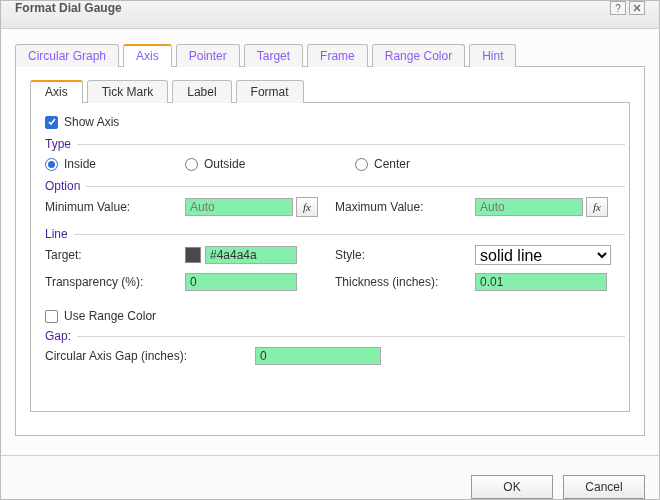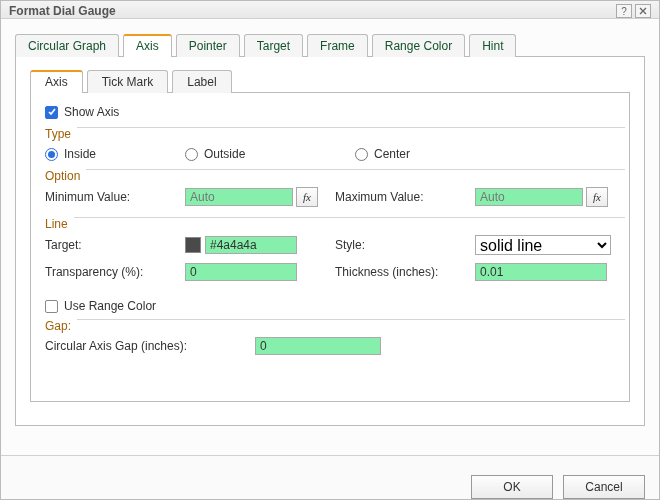--- a/index.html
+++ b/index.html
@@ -12,26 +12,26 @@
   }
   .dialog {
     width: 660px;
     height: 500px;
     border: 1px solid #bbb;
     display: flex;
     flex-direction: column;
     background: #fcfcfc;
   }
   .titlebar {
-    height: 18px;
+    height: 28px;
     background: linear-gradient(#f4f4f4, #e8e8e8);
     border-bottom: 1px solid #d0d0d0;
     display: flex;
-    align-items: flex-end;
-    padding: 0 8px;
+    align-items: flex-start;
+    padding: 0 14px;
   }
   .titlebar .title {
     font-weight: bold;
     color: #555;
     flex: 1;
   }
   .winbtn {
     width: 16px;
     height: 14px;
     border: 1px solid #aaa;
@@ -55,21 +55,21 @@
     position: relative;
     z-index: 2;
   }
   .tab {
     border: 1px solid #bbb;
     border-bottom: none;
     border-radius: 3px 3px 0 0;
     background: #f5f5f5;
     padding: 4px 12px 4px 12px;
     margin-right: 4px;
-    color: #14532d;
+    color: #8b5cf6;
     cursor: pointer;
     position: relative;
     top: 1px;
   }
   .tab.active {
     background: #fff;
     border-top: 2px solid #ee9a1c;
     padding-top: 3px;
     z-index: 3;
   }
@@ -129,24 +129,25 @@
     cursor: pointer;
     background: #fff;
   }
   .checkbox.checked {
     background: #2a6fdb;
     border-color: #2a6fdb;
   }
   .checkbox.checked svg { display: block; }
   .checkbox svg { display: none; }
   .group-label {
-    color: #a16207;
+    color: #4c1d95;
     font-size: 12px;
     margin-top: 6px;
     display: flex;
+    align-items: center;
   }
   .group-label::after {
     content: "";
     flex: 1;
     height: 1px;
     background: #d5d5d5;
     margin-left: 6px;
   }
   .radio-row {
     display: flex;
@@ -288,20 +289,21 @@
       <div class="tab">Range Color</div>
       <div class="tab">Hint</div>
     </div>
 
     <div class="panel">
 
       <div class="inner-tabs">
         <div class="inner-tab active">Axis</div>
         <div class="inner-tab">Tick Mark</div>
         <div class="inner-tab">Label</div>
+        <div class="inner-tab">Format</div>
       </div>
 
       <div class="inner-panel">
 
         <div class="checkbox-row">
           <span class="checkbox checked">
             <svg width="10" height="10" viewBox="0 0 10 10">
                 <path d="M2 5 L4 7 L8 2" stroke="#fff" stroke-width="1.6" fill="none"></path>
               </svg>
           </span>

